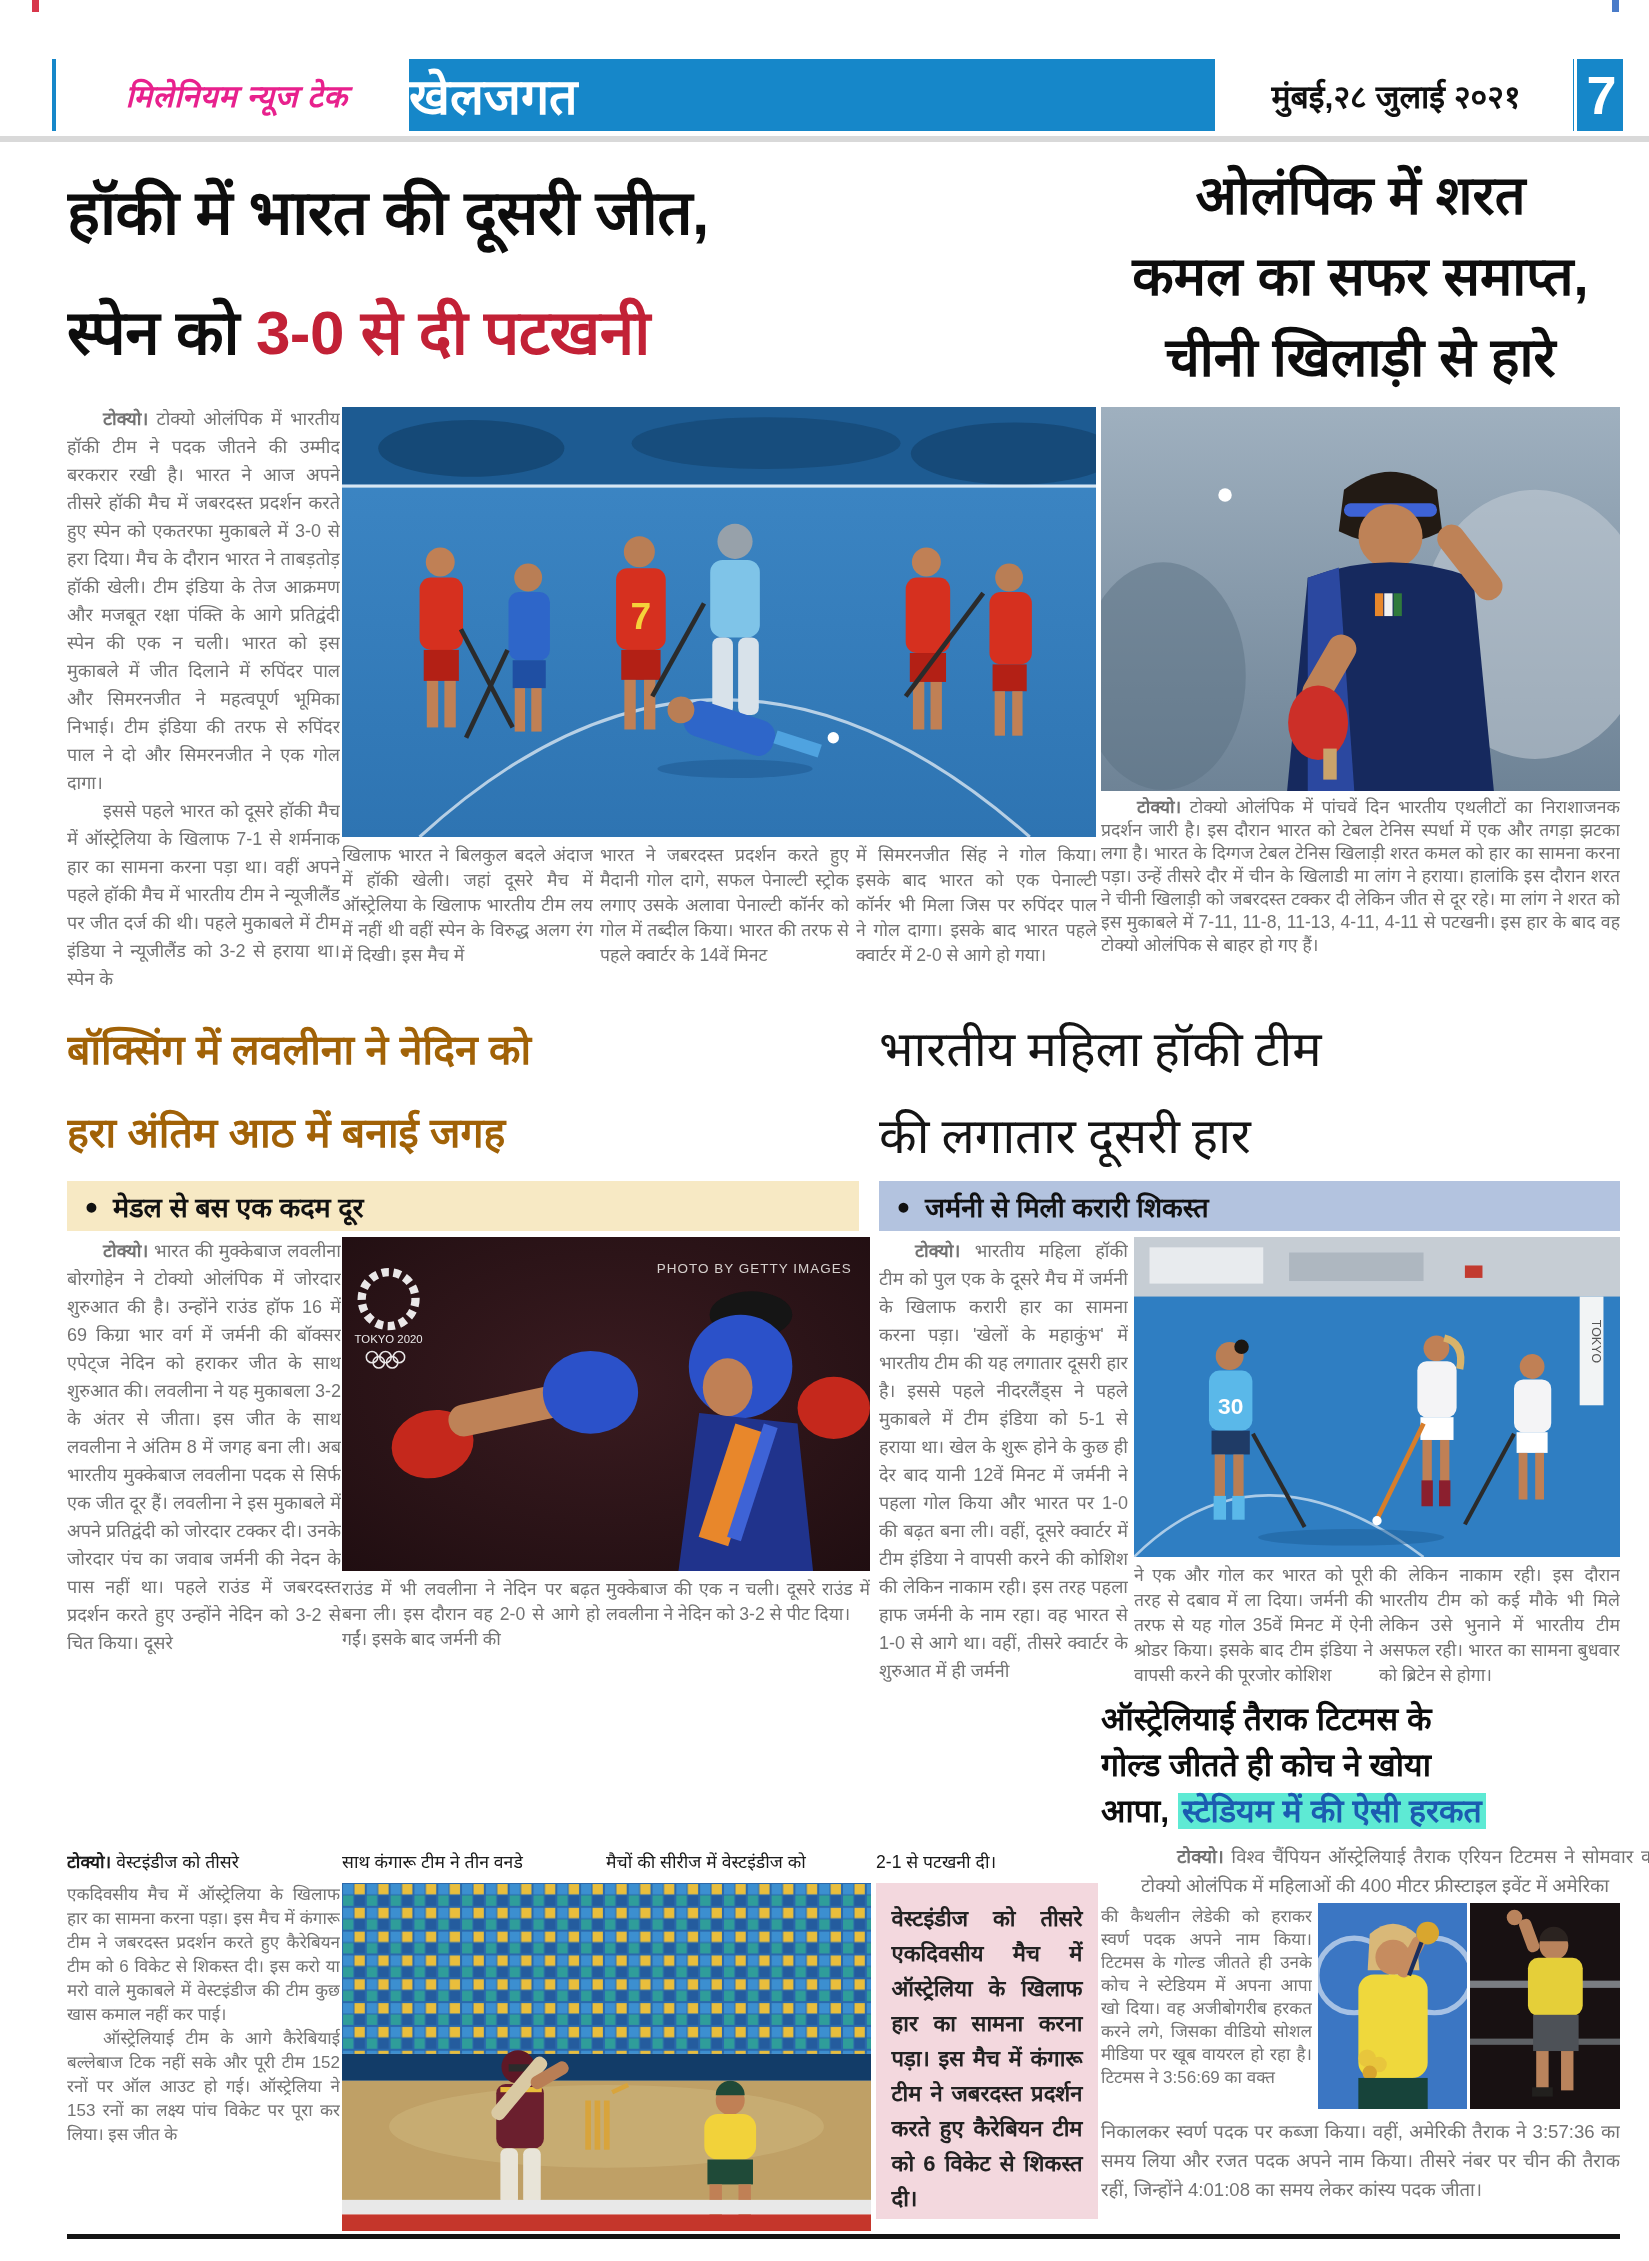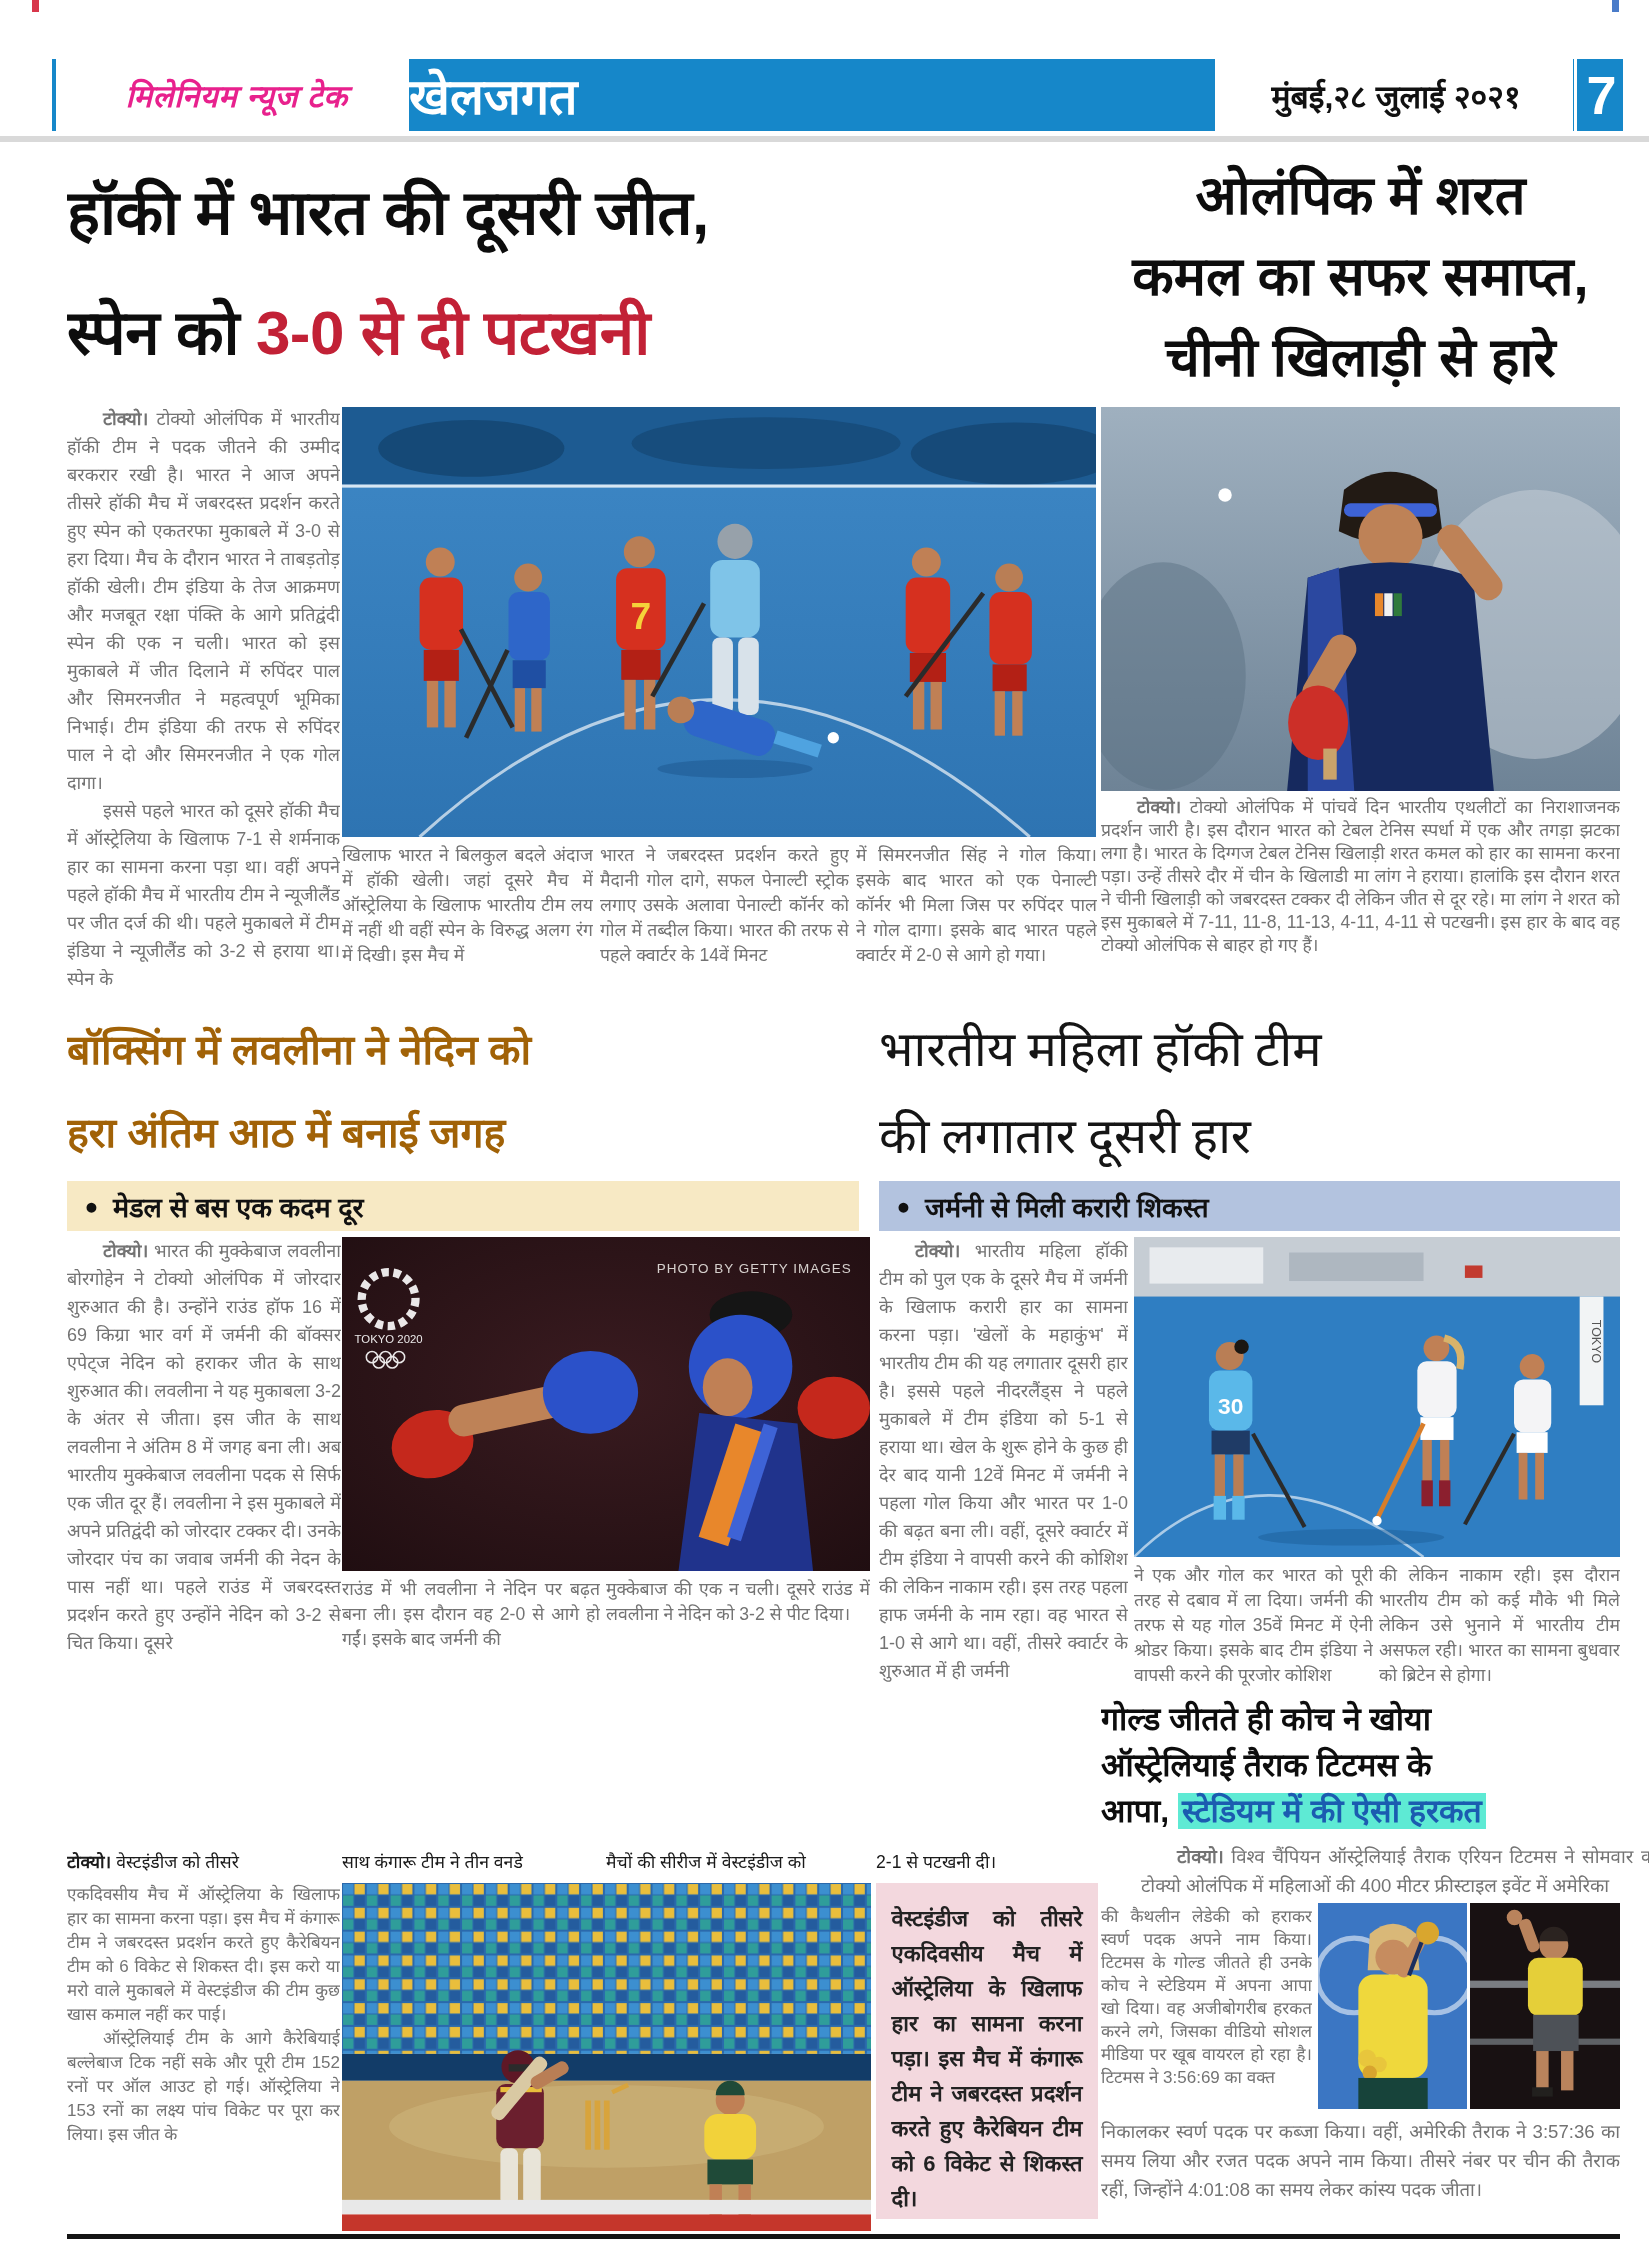--- a/index.html
+++ b/index.html
@@ -373,22 +373,22 @@
           <rect x="766" y="582" width="24" height="60" fill="#C08055"></rect>
       </g>
       <rect y="612" width="1022" height="28" fill="#E8E8E8"></rect>
       <rect y="640" width="1022" height="32" fill="#C5362B"></rect>
     </svg>
   </div>
 
   <div class="abs pinkbox" style="left:876px;top:1883px;width:222px;height:336px;">वेस्टइंडीज को तीसरे एकदिवसीय मैच में ऑस्ट्रेलिया के खिलाफ हार का सामना करना पड़ा। इस मैच में कंगारू टीम ने जबरदस्त प्रदर्शन करते हुए कैरेबियन टीम को 6 विकेट से शिकस्त दी।</div>
 
   <div class="abs h-sw">
+    <div>ऑस्ट्रेलियाई तैराक टिटमस के</div>
     <div>गोल्ड जीतते ही कोच ने खोया</div>
-    <div>ऑस्ट्रेलियाई तैराक टिटमस के</div>
     <div><span>आपा, </span><span class="blue">स्टेडियम में की ऐसी हरकत</span></div>
   </div>
 
   <div class="abs txt sw-t" style="left:1141px;top:1842px;width:519px;height:60px;">
     <p><span class="dl">टोक्यो। </span><span>विश्व चैंपियन ऑस्ट्रेलियाई तैराक एरियन टिटमस ने सोमवार को टोक्यो ओलंपिक में महिलाओं की 400 मीटर फ्रीस्टाइल इवेंट में अमेरिका</span></p>
   </div>
 
   <div class="abs txt sw-s" style="left:1101px;top:1905px;width:211px;height:207px;">
     <p style="text-indent:0;">की कैथलीन लेडेकी को हराकर स्वर्ण पदक अपने नाम किया। टिटमस के गोल्ड जीतते ही उनके कोच ने स्टेडियम में अपना आपा खो दिया। वह अजीबोगरीब हरकत करने लगे, जिसका वीडियो सोशल मीडिया पर खूब वायरल हो रहा है। टिटमस ने 3:56:69 का वक्त</p>
   </div>

